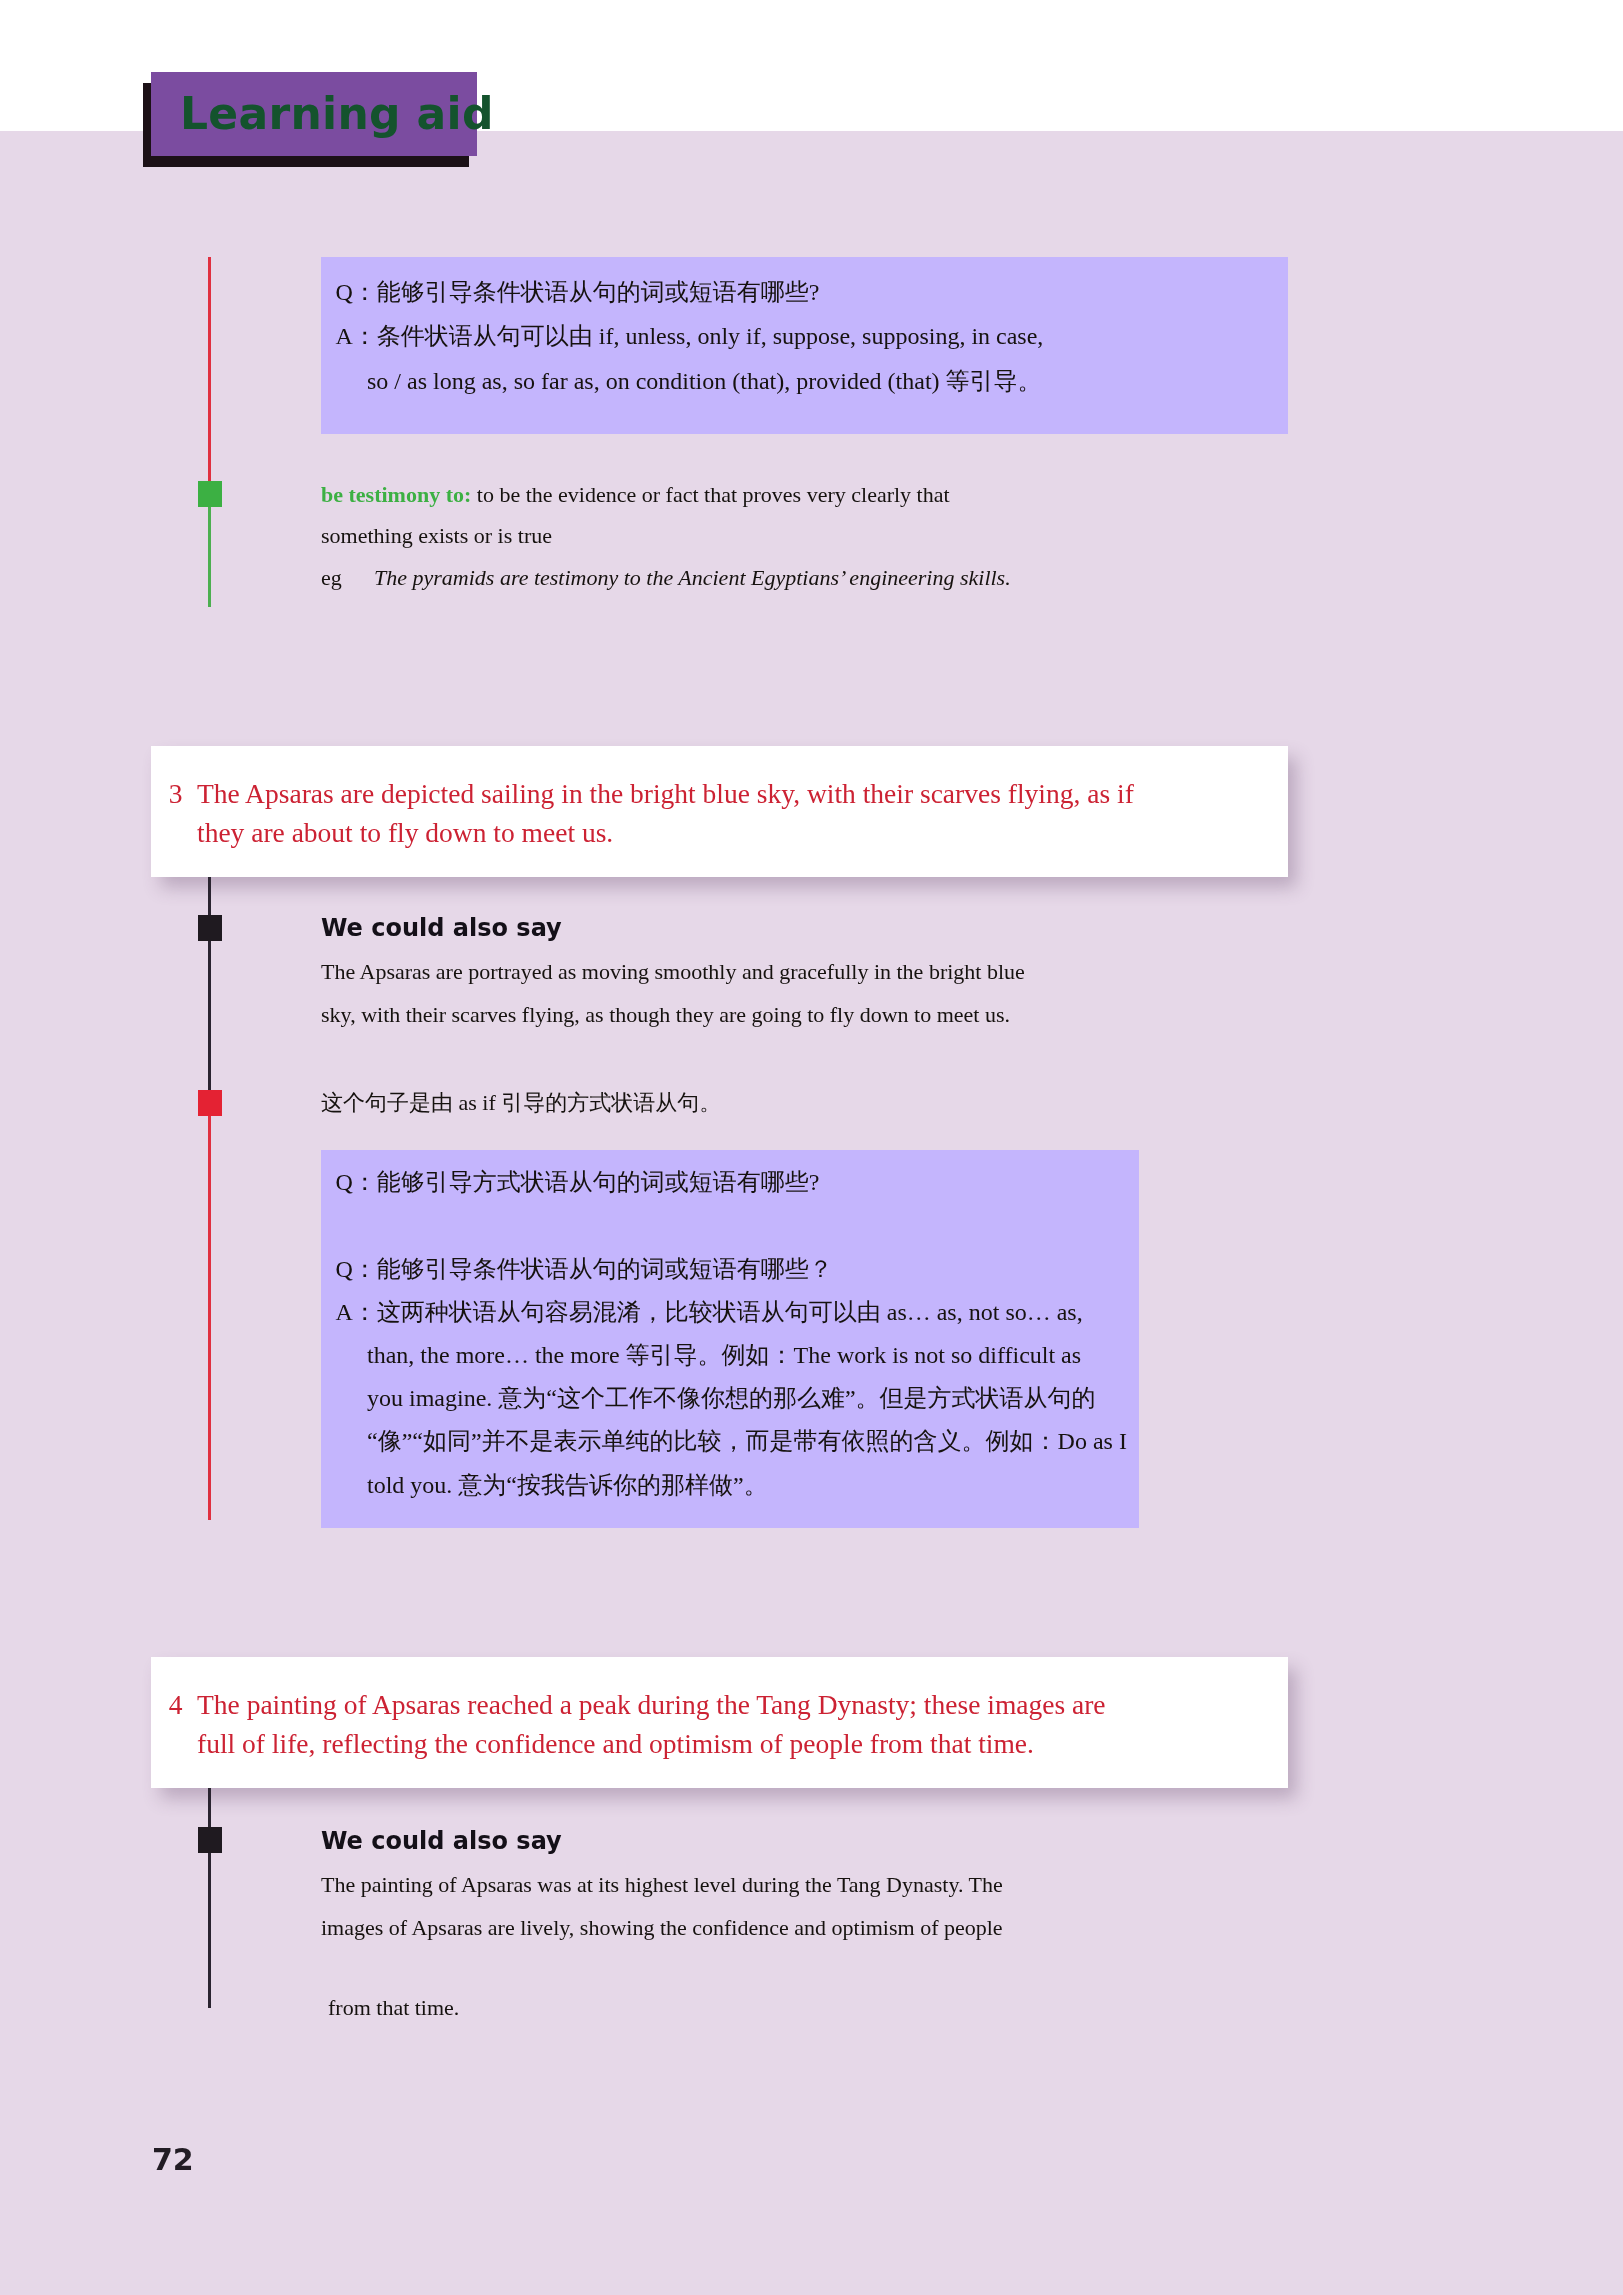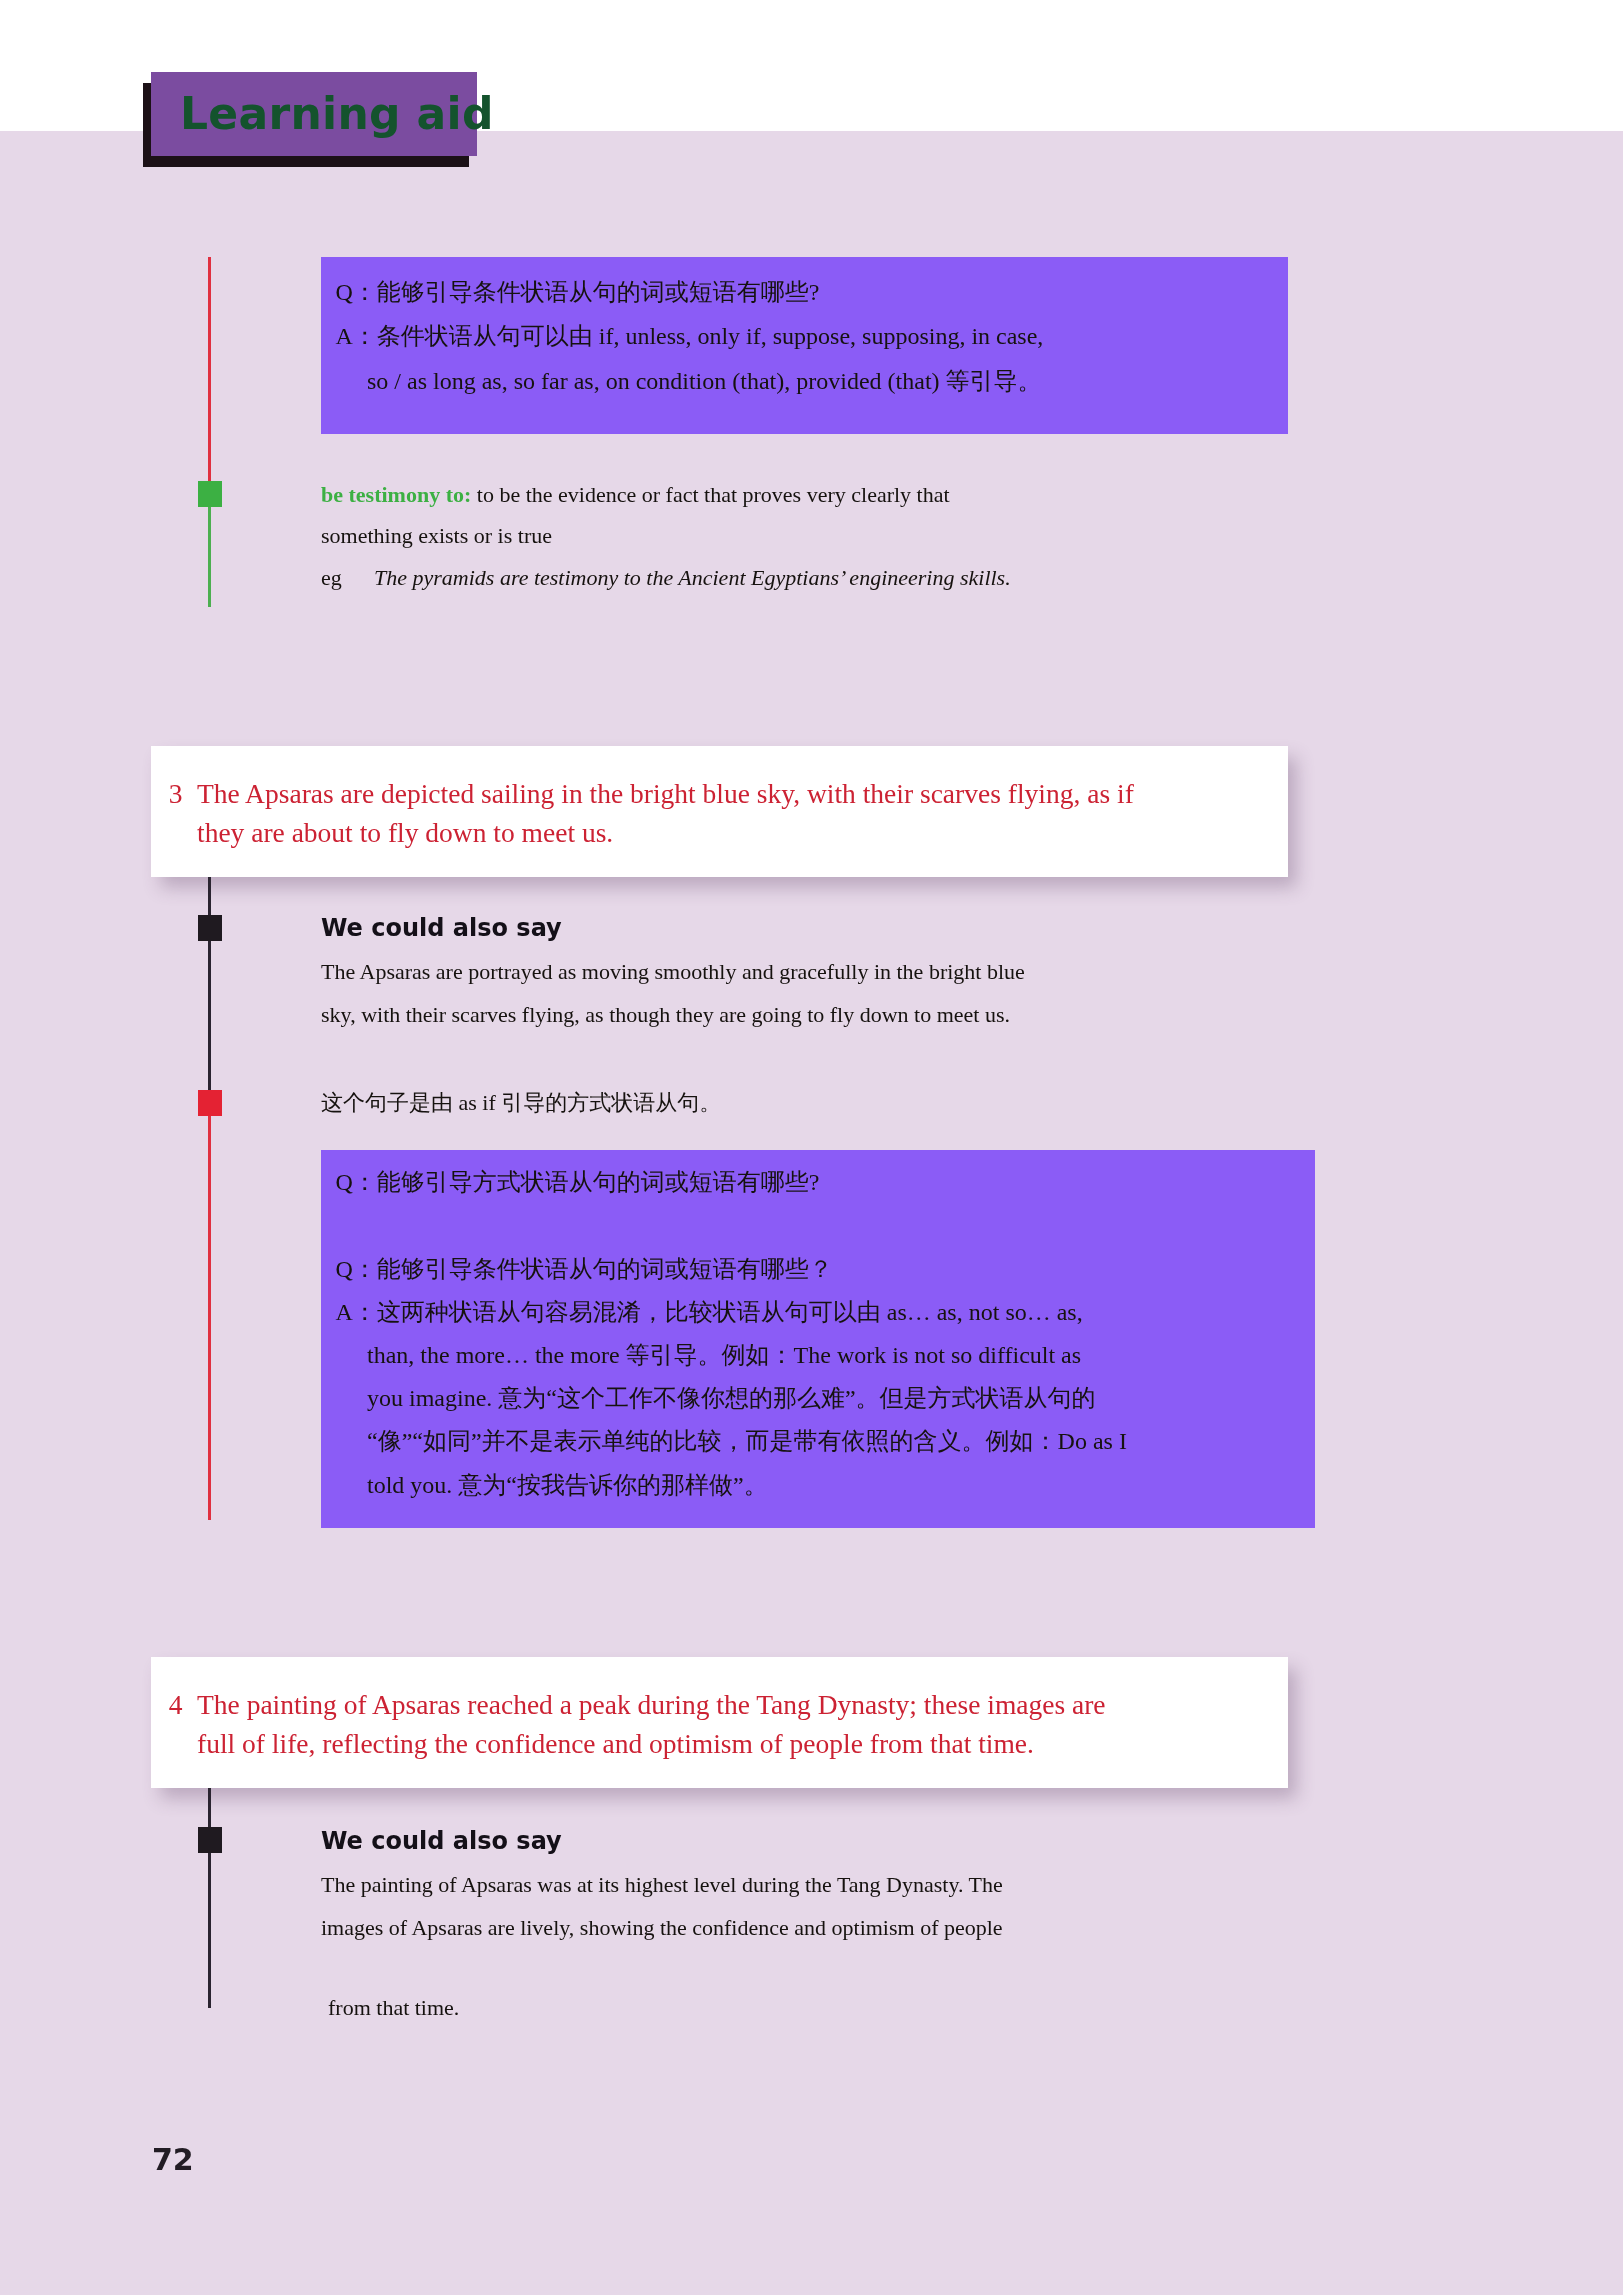--- a/index.html
+++ b/index.html
@@ -85,21 +85,21 @@
     width: 23.6px;
     height: 26px;
   }
   .bullet.green { background: #3cb043; }
   .bullet.red   { background: #e42233; }
   .bullet.black { background: #1f1a20; }
 
   
   .qa-panel {
     position: absolute;
-    background: #8b5cf6;
+    background: #c4b5fd;
     box-sizing: border-box;
     padding: 8px;
   }
   .qa-line {
     position: absolute;
     font-size: 24px;
     color: #16120f;
     line-height: 29px;
     white-space: nowrap;
     font-family: "Liberation Serif", serif;
@@ -204,21 +204,21 @@
 
 <div class="bullet black" style="left:198px; top:915px;"></div>
 
 <div class="blk-heading" style="left:321px; top:913px;">We could also say</div>
 <div class="blk-line" style="left:321px; top:955px;">The Apsaras are portrayed as moving smoothly and gracefully in the bright blue</div>
 <div class="blk-line" style="left:321px; top:998px;">sky, with their scarves flying, as though they are going to fly down to meet us.</div>
 
 <div class="bullet red" style="left:198px; top:1090px;"></div>
 <div class="blk-line" style="left:321px; top:1086px;">这个句子是由 as if 引导的方式状语从句。</div>
 
-<div class="qa-panel" style="left:321px; top:1150px; width:994px; height:378px;">
+<div class="qa-panel" style="left:321px; top:1150px; width:818px; height:378px;">
   <div class="qa-line" style="left:14.4px; top:18.3px;">Q：能够引导方式状语从句的词或短语有哪些?</div>
   <div class="qa-line" style="left:14.4px; top:105px;">Q：能够引导条件状语从句的词或短语有哪些？</div>
   <div class="qa-line" style="left:46px; top:191px;">than, the more… the more 等引导。例如：The work is not so difficult as</div>
   <div class="qa-line" style="left:14.4px; top:148px;">A：这两种状语从句容易混淆，比较状语从句可以由 as… as, not so… as,</div>
   <div class="qa-line" style="left:46px; top:234px;">you imagine. 意为“这个工作不像你想的那么难”。但是方式状语从句的</div>
   <div class="qa-line" style="left:46px; top:277px;">“像”“如同”并不是表示单纯的比较，而是带有依照的含义。例如：Do as I</div>
   <div class="qa-line" style="left:46px; top:321px;">told you. 意为“按我告诉你的那样做”。</div>
 </div>
 
 <div class="item-card" style="left:151px; top:1657px; width:1137px; height:131px;">

